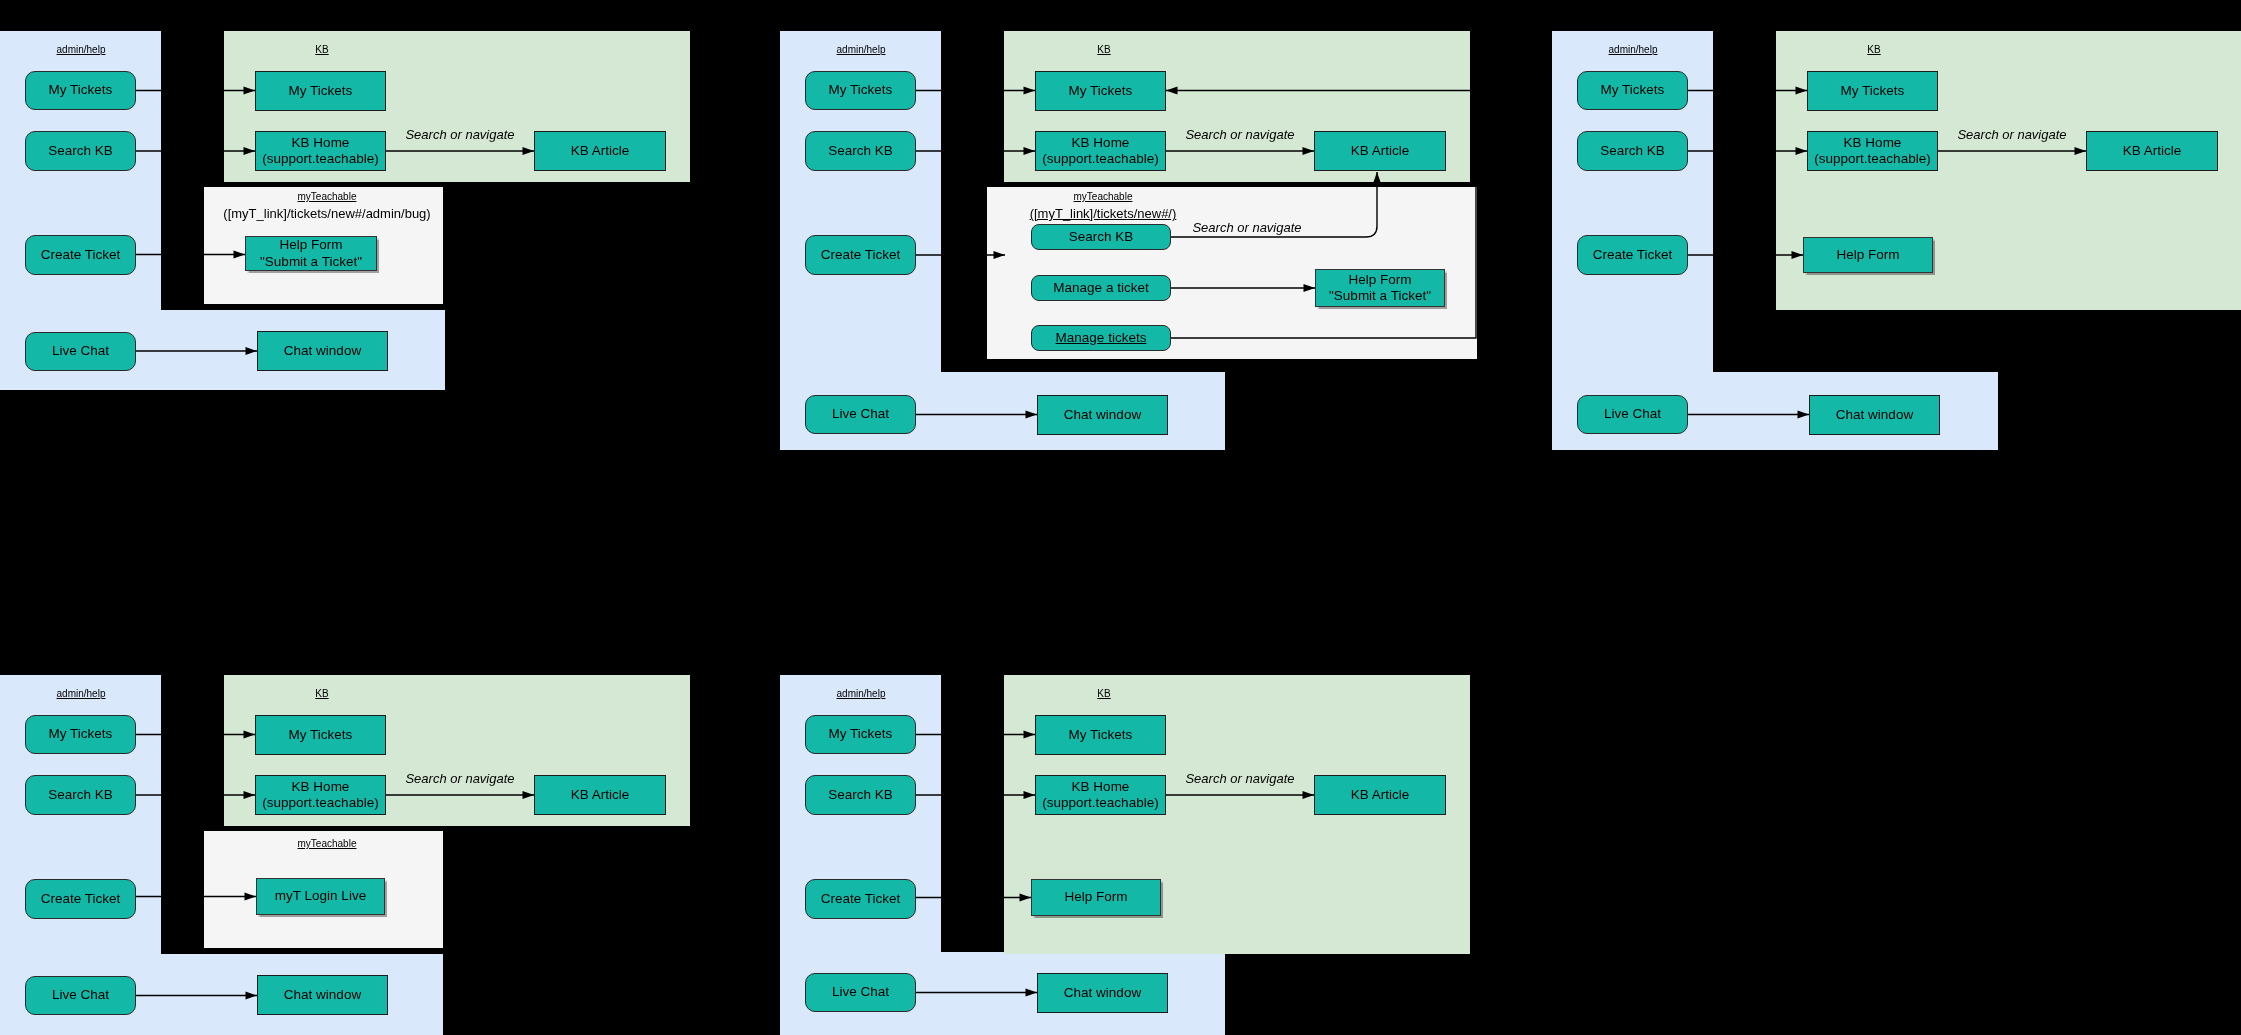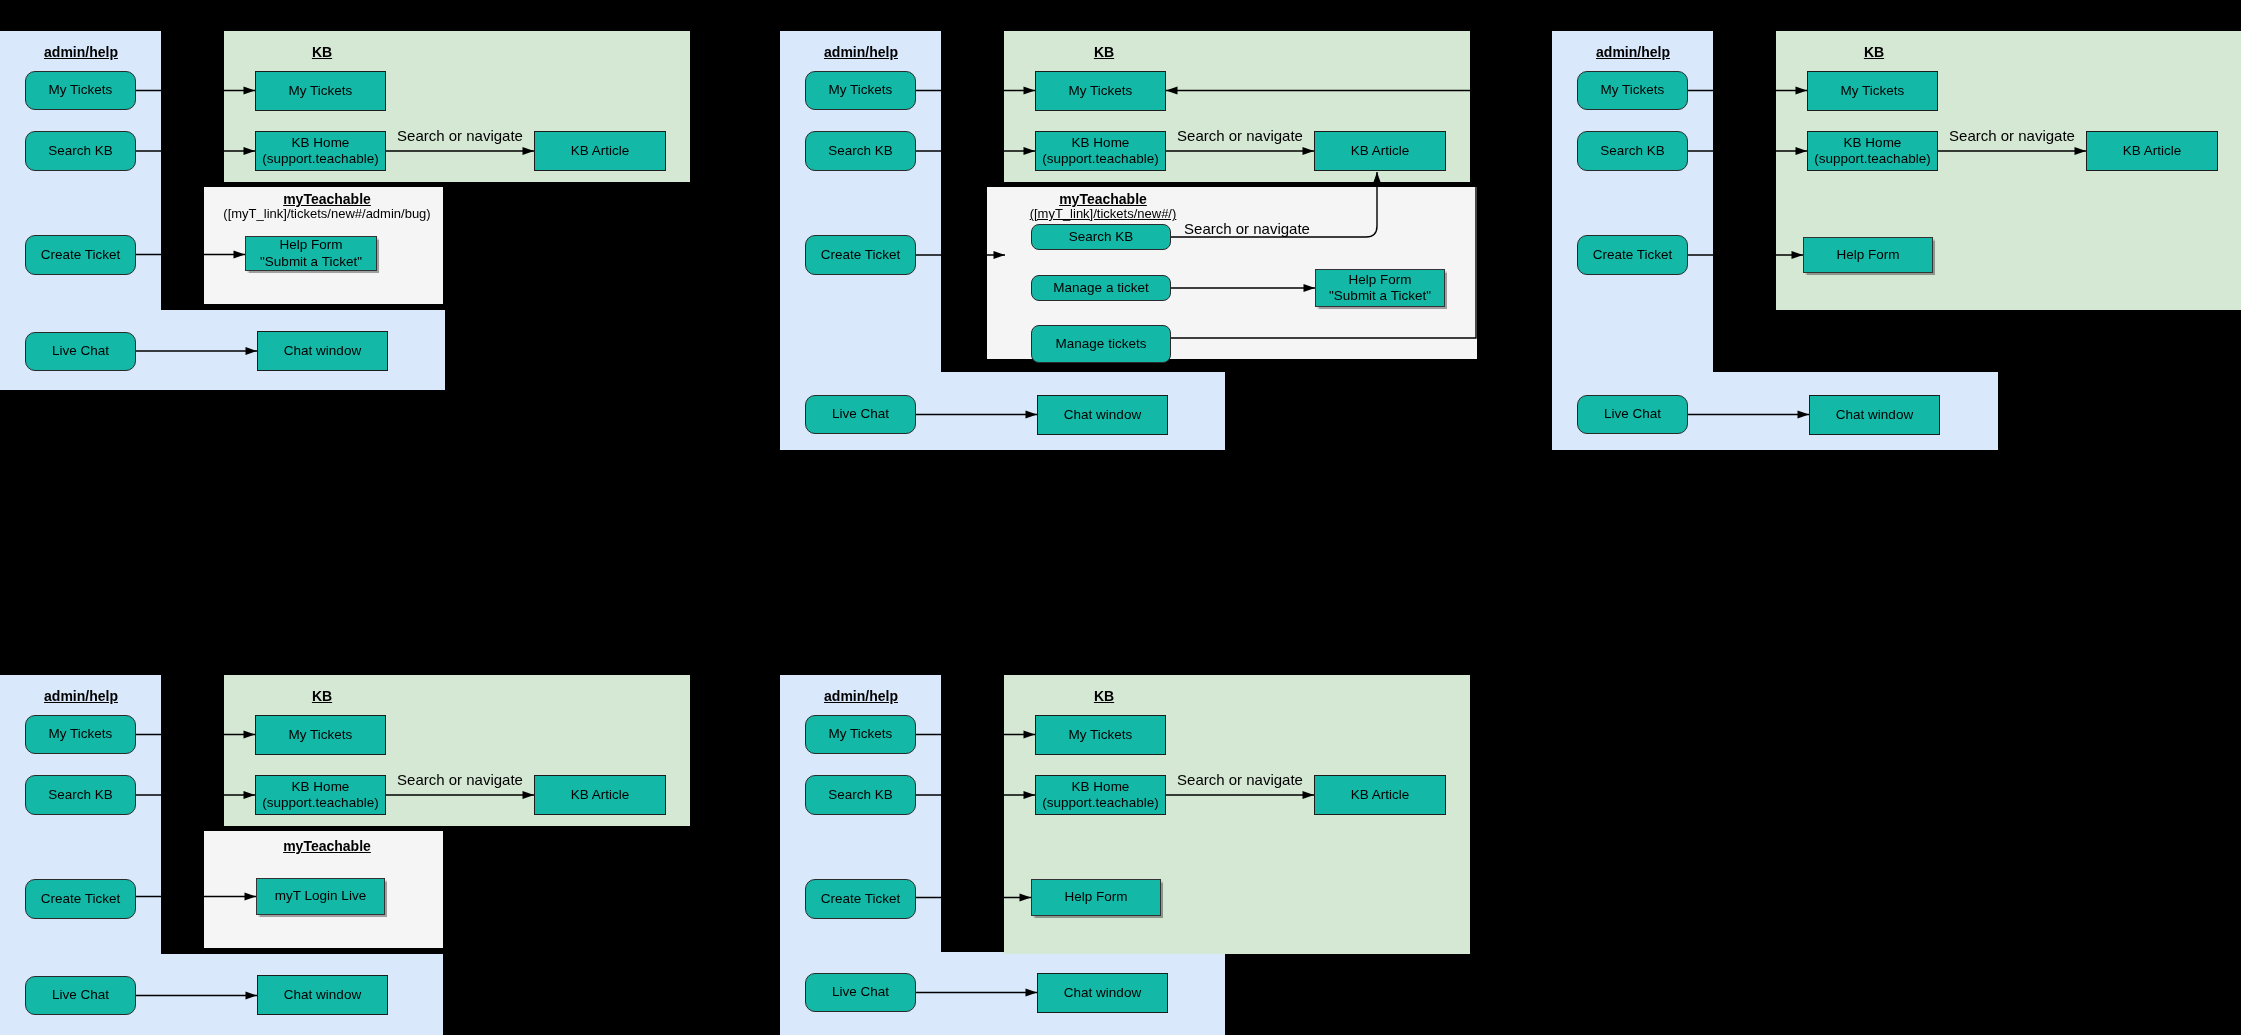--- a/index.html
+++ b/index.html
@@ -8,24 +8,24 @@
   .panel{position:absolute;}
   .p-blue{background:#dae8fc;}
   .p-green{background:#d5e8d4;}
   .p-gray{background:#f5f5f5;}
   .box{position:absolute;background:#14b8a6;border:1.4px solid #1c1c1c;
        display:flex;flex-direction:column;align-items:center;justify-content:center;
        text-align:center;font-size:13.5px;line-height:1.22;box-sizing:border-box;padding:1px 4px;}
   .rounded{border-radius:10px;border-color:#2a2a2a;}
   .btn{border-radius:8px;border-color:#2a2a2a;}
   .shadow{box-shadow:1.5px 1.5px 1px rgba(0,0,0,0.35);border-color:#333;}
-  .ptitle{position:absolute;transform:translateX(-50%);font-weight:bold;
-          text-decoration:underline;font-size:14px;white-space:nowrap;}
+  .ptitle{position:absolute;transform:translateX(-50%);font-weight:normal;
+          text-decoration:underline;font-size:10px;white-space:nowrap;}
   .psub{position:absolute;transform:translateX(-50%);font-size:13px;white-space:nowrap;}
-  .navlbl{position:absolute;transform:translateX(-50%);font-size:15px;white-space:nowrap;}
+  .navlbl{position:absolute;transform:translateX(-50%);font-size:13px;white-space:nowrap;font-style:italic;}
   #wires{position:absolute;left:0;top:0;pointer-events:none;}
 </style>
 </head>
 <body>
 
 <div id="canvas">
 
   <div class="panel p-blue" style="left:0px;top:31px;width:161px;height:359px;"></div>
   <div class="panel p-blue" style="left:0px;top:310px;width:445px;height:80px;"></div>
   <div class="panel p-green" style="left:224px;top:31px;width:466px;height:151px;"></div>
@@ -100,21 +100,21 @@
     </div>
   <div class="box" style="left:1314px;top:131px;width:132px;height:40px;">
       <span>KB Article</span>
     </div>
   <div class="box btn" style="left:1031px;top:224px;width:140px;height:26px;">
       <span>Search KB</span>
     </div>
   <div class="box btn" style="left:1031px;top:275px;width:140px;height:26px;">
       <span>Manage a ticket</span>
     </div>
-  <div class="box btn" style="left:1031px;top:325px;width:140px;height:38px;">
+  <div class="box btn" style="left:1031px;top:325px;width:140px;height:26px;text-decoration:underline;">
       <span>Manage tickets</span>
     </div>
   <div class="box shadow" style="left:1315px;top:269px;width:130px;height:38px;">
       <span>Help Form</span>
       <span>"Submit a Ticket"</span>
     </div>
   <div class="box" style="left:1037px;top:395px;width:131px;height:40px;">
       <span>Chat window</span>
     </div>
 

